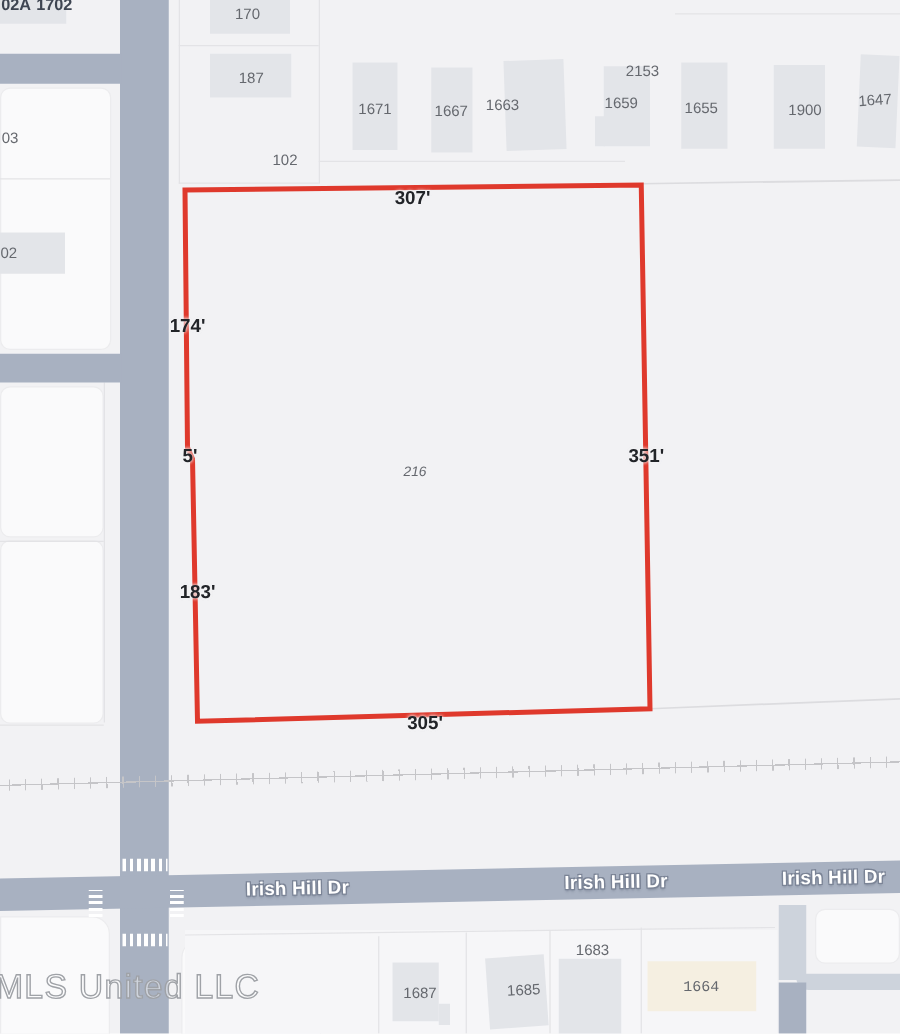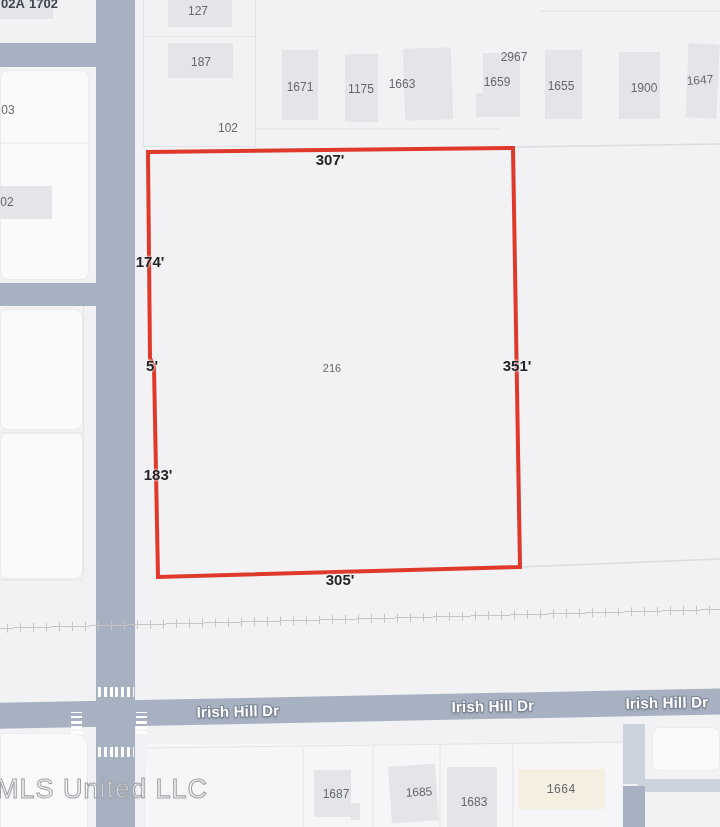--- a/index.html
+++ b/index.html
@@ -148,35 +148,35 @@
   <span class="stlbl" style="left:30px;top:54px;">Roden Park Dr</span>
   <span class="stlbl" style="left:45px;top:294px;">Stevens St</span>
 
   <span class="dim" style="left:330px;top:159px;">307'</span>
   <span class="dim" style="left:150px;top:261px;">174'</span>
   <span class="dim" style="left:152px;top:365px;">5'</span>
   <span class="dim" style="left:158px;top:474px;">183'</span>
   <span class="dim" style="left:517px;top:365px;">351'</span>
   <span class="dim" style="left:340px;top:579px;">305'</span>
 
-  <span class="pnum" style="left:332px;top:368px;font-size:11px;">216</span>
-  <span class="pnum" style="left:198px;top:11px;">127</span>
+  <span class="pnum" style="left:332px;top:378px;font-size:11px;font-style:italic;">216</span>
+  <span class="pnum" style="left:198px;top:11px;">170</span>
   <span class="pnum" style="left:201px;top:62px;">187</span>
   <span class="pnum" style="left:228px;top:128px;">102</span>
   <span class="pnum" style="left:300px;top:87px;">1671</span>
-  <span class="pnum" style="left:361px;top:89px;">1175</span>
+  <span class="pnum" style="left:361px;top:89px;">1667</span>
   <span class="pnum" style="left:402px;top:84px;">1663</span>
-  <span class="pnum" style="left:514px;top:57px;">2967</span>
+  <span class="pnum" style="left:514px;top:57px;">2153</span>
   <span class="pnum" style="left:497px;top:82px;">1659</span>
   <span class="pnum" style="left:561px;top:86px;">1655</span>
   <span class="pnum" style="left:644px;top:88px;">1900</span>
   <span class="pnum" style="left:700px;top:80px;transform:translate(-50%,-50%) rotate(-4deg);">1647</span>
   <span class="pnum" style="left:336px;top:794px;">1687</span>
   <span class="pnum" style="left:419px;top:792px;transform:translate(-50%,-50%) rotate(-3deg);">1685</span>
-  <span class="pnum" style="left:474px;top:802px;text-align:center;">1683</span>
+  <span class="pnum" style="left:474px;top:760px;text-align:center;">1683</span>
   <span class="pnum" style="left:561px;top:790px;font-family:Liberation Mono, monospace;">1664</span>
 
   <span class="pnum cut" style="left:1px;top:-4px;font-size:13px;">02A</span>
   <span class="pnum cut" style="left:29px;top:-4px;font-size:13px;">1702</span>
   <span class="pnum" style="left:8px;top:110px;">03</span>
   <span class="pnum" style="left:7px;top:202px;">02</span>
 
   <span id="watermark">MLS United LLC</span>
 
 </div>

